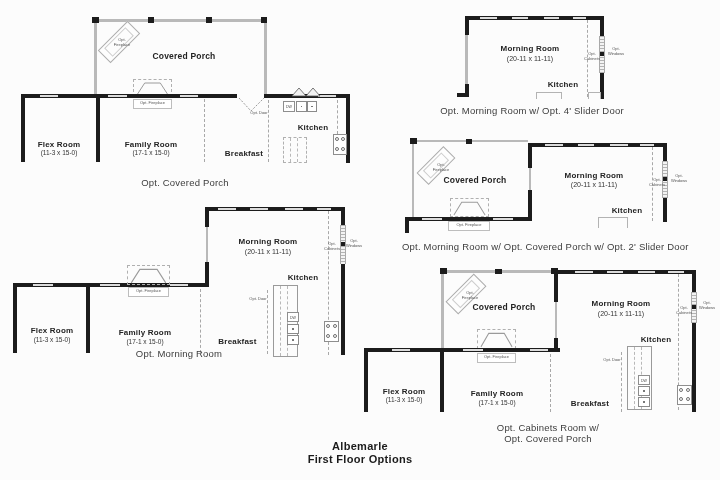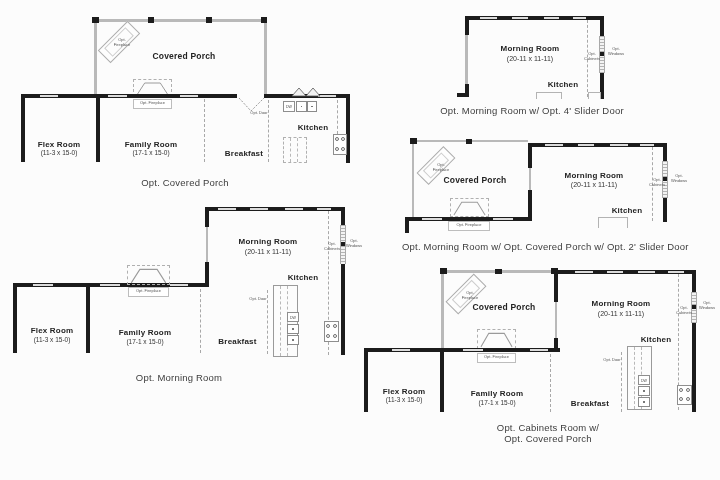--- a/index.html
+++ b/index.html
@@ -215,21 +215,21 @@
     <div class="room" style="left:218px;top:238px;width:100px">Morning Room</div>
     <div class="dims" style="left:218px;top:248px;width:100px;font-size:7px">(20-11 x 11-11)</div>
     <div class="room" style="left:282px;top:274px;width:42px">Kitchen</div>
     <div class="tiny" style="left:324px;top:241px;width:16px">Opt. Cabinets</div>
     <div class="tiny" style="left:344px;top:238px;width:20px">Opt. Windows</div>
     <div class="room" style="left:12px;top:327px;width:80px">Flex Room</div>
     <div class="dims" style="left:12px;top:336px;width:80px">(11-3 x 15-0)</div>
     <div class="room" style="left:100px;top:329px;width:90px">Family Room</div>
     <div class="dims" style="left:100px;top:338px;width:90px">(17-1 x 15-0)</div>
     <div class="room" style="left:200px;top:338px;width:75px">Breakfast</div>
-    <div class="cap" style="left:99px;top:372px;width:160px">Opt. Morning Room</div>
+    <div class="cap" style="left:99px;top:348px;width:160px">Opt. Morning Room</div>
   </div>
 
   <div>
 
     <div class="lw" style="left:441px;top:270px;width:117px;height:3px"></div>
     <div class="lw" style="left:441px;top:273px;width:3px;height:75px"></div>
     <div class="post" style="left:440px;top:268px;width:7px;height:6px"></div>
     <div class="post" style="left:495px;top:269px;width:7px;height:5px"></div>
     <div class="post" style="left:551px;top:268px;width:7px;height:6px"></div>
     <div class="fpd" style="left:446px;top:285px;width:38px;height:16px"></div>
@@ -284,15 +284,17 @@
     <div class="tiny" style="left:697px;top:300px;width:20px">Opt. Windows</div>
     <div class="room" style="left:364px;top:388px;width:80px">Flex Room</div>
     <div class="dims" style="left:364px;top:396px;width:80px">(11-3 x 15-0)</div>
     <div class="room" style="left:452px;top:390px;width:90px">Family Room</div>
     <div class="dims" style="left:452px;top:399px;width:90px">(17-1 x 15-0)</div>
     <div class="room" style="left:552px;top:400px;width:76px">Breakfast</div>
     <div class="cap" style="left:468px;top:422px;width:160px">Opt. Cabinets Room w/</div>
     <div class="cap" style="left:468px;top:433px;width:160px">Opt. Covered Porch</div>
   </div>
 
+  <div class="title" style="left:280px;top:440px;width:160px">Albemarle</div>
+  <div class="title" style="left:280px;top:453px;width:160px">First Floor Options</div>
 
 
 </div>
 
 </body></html>

